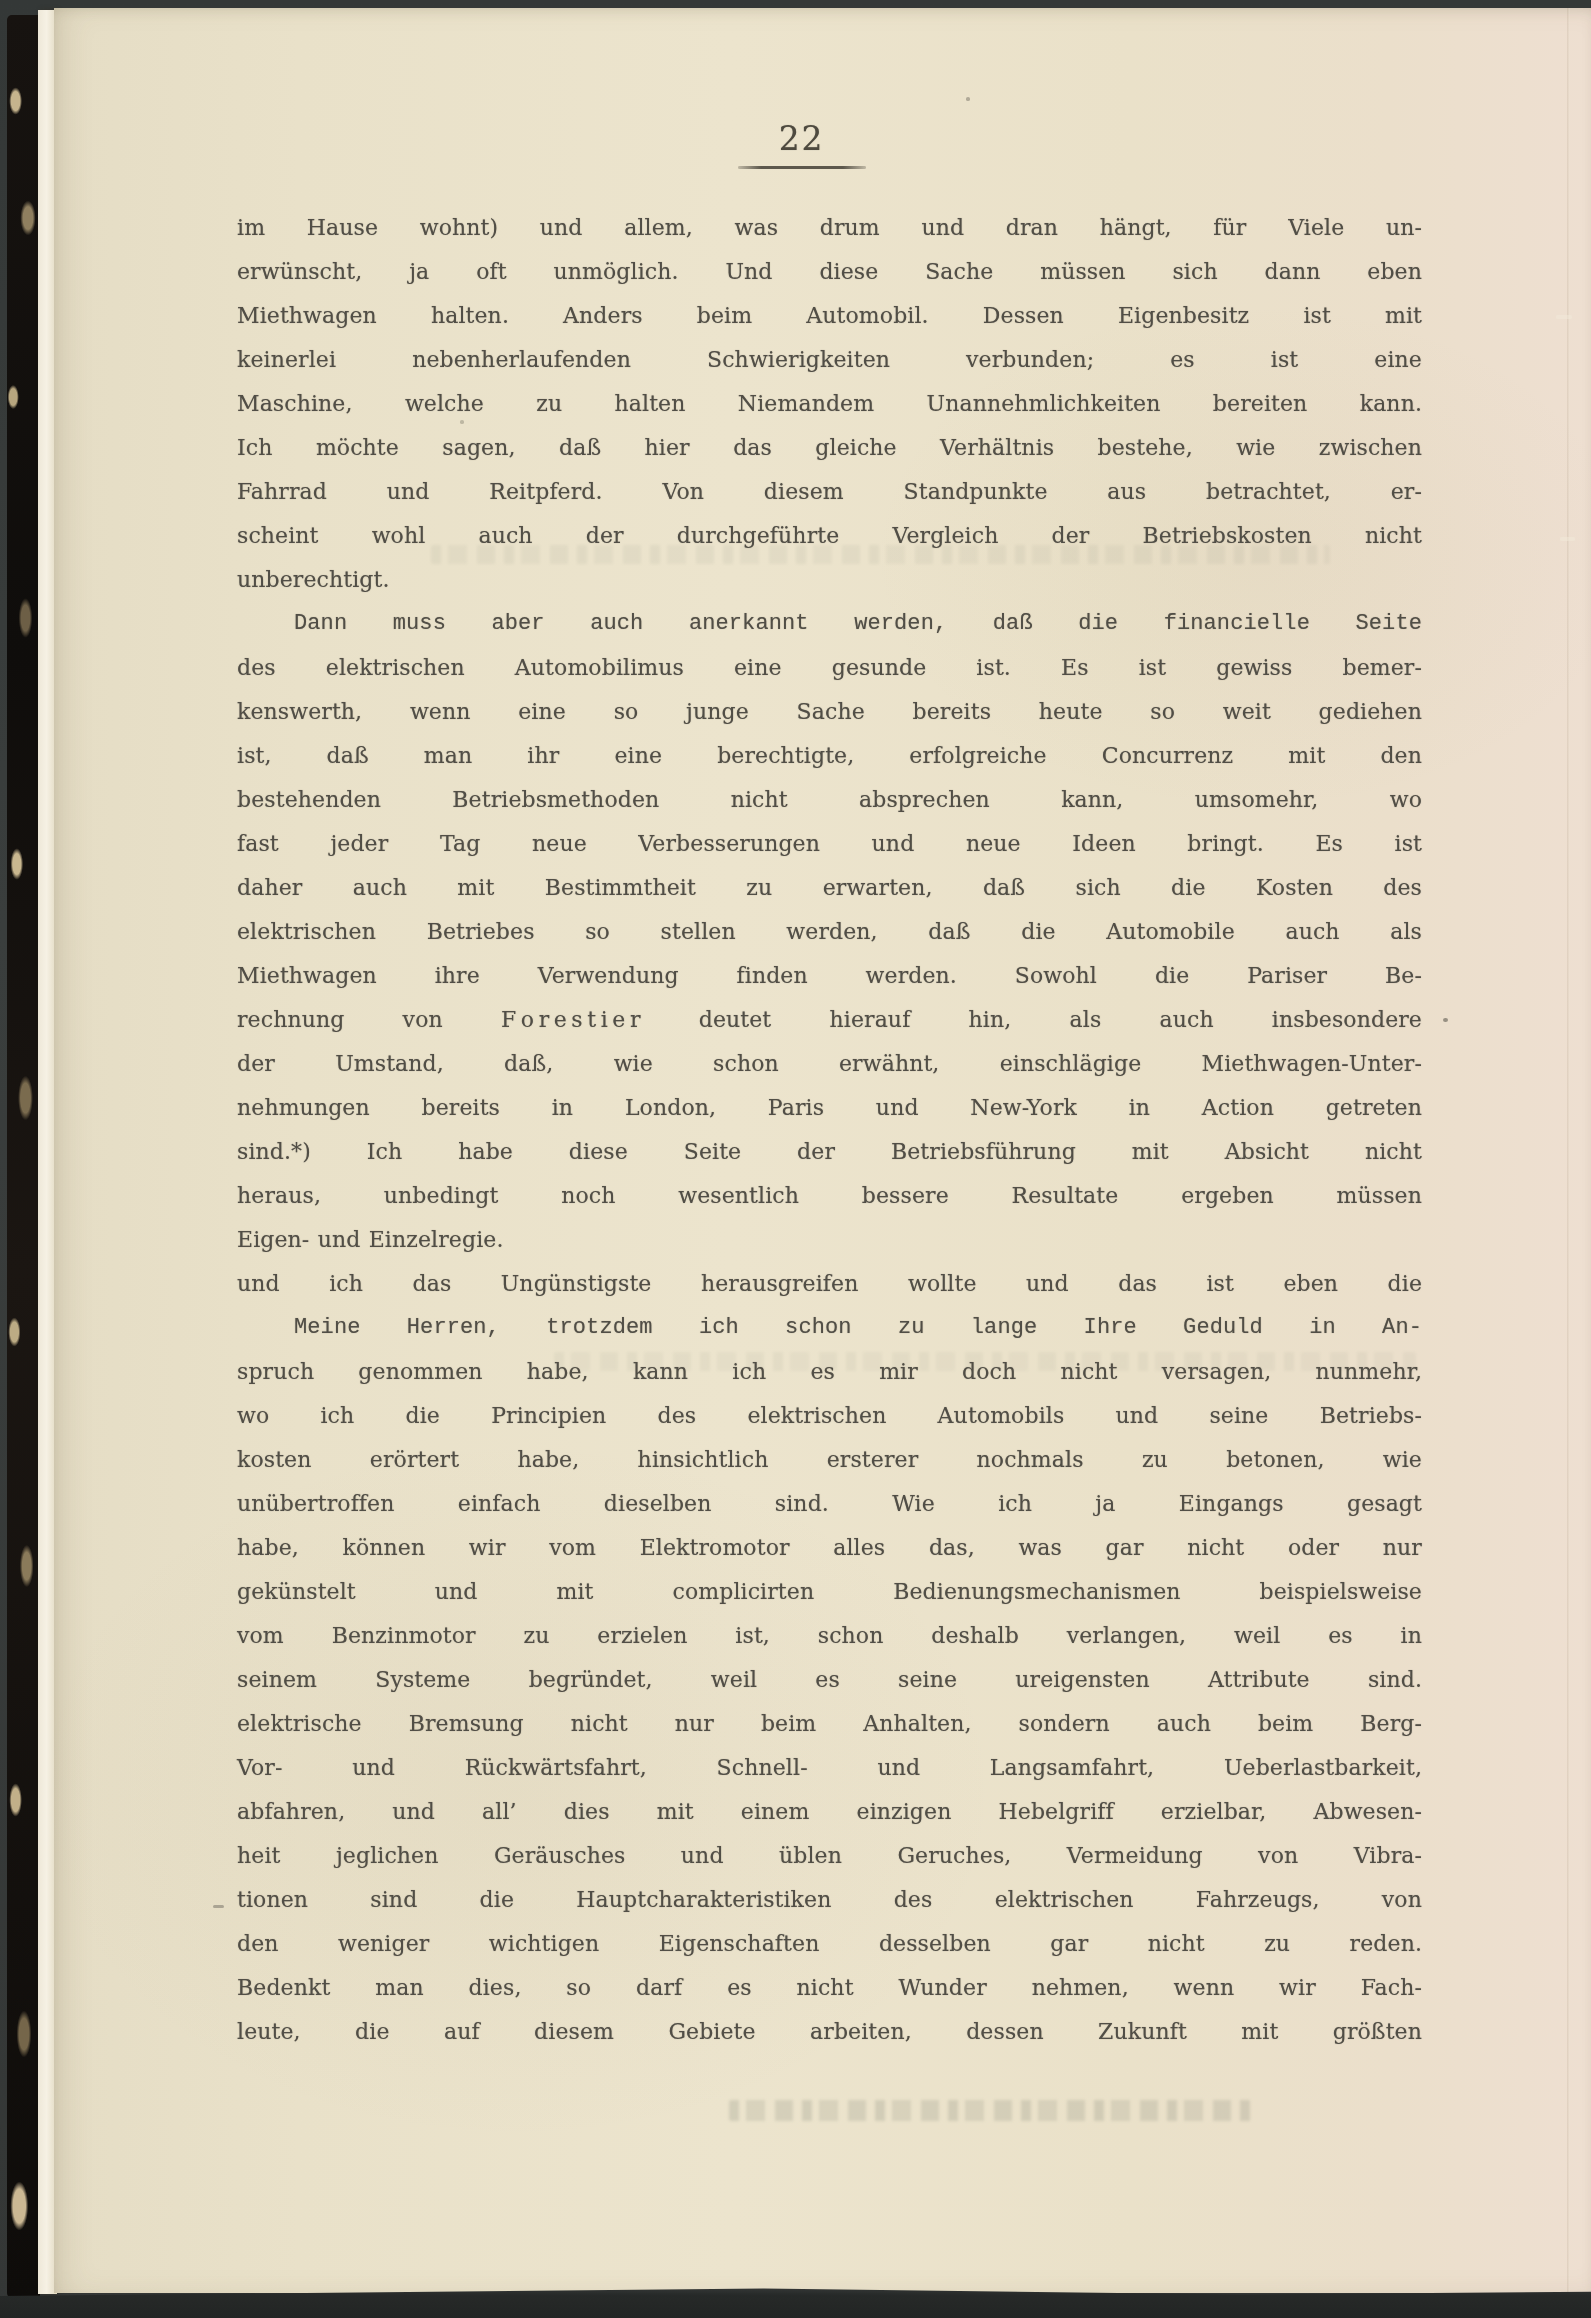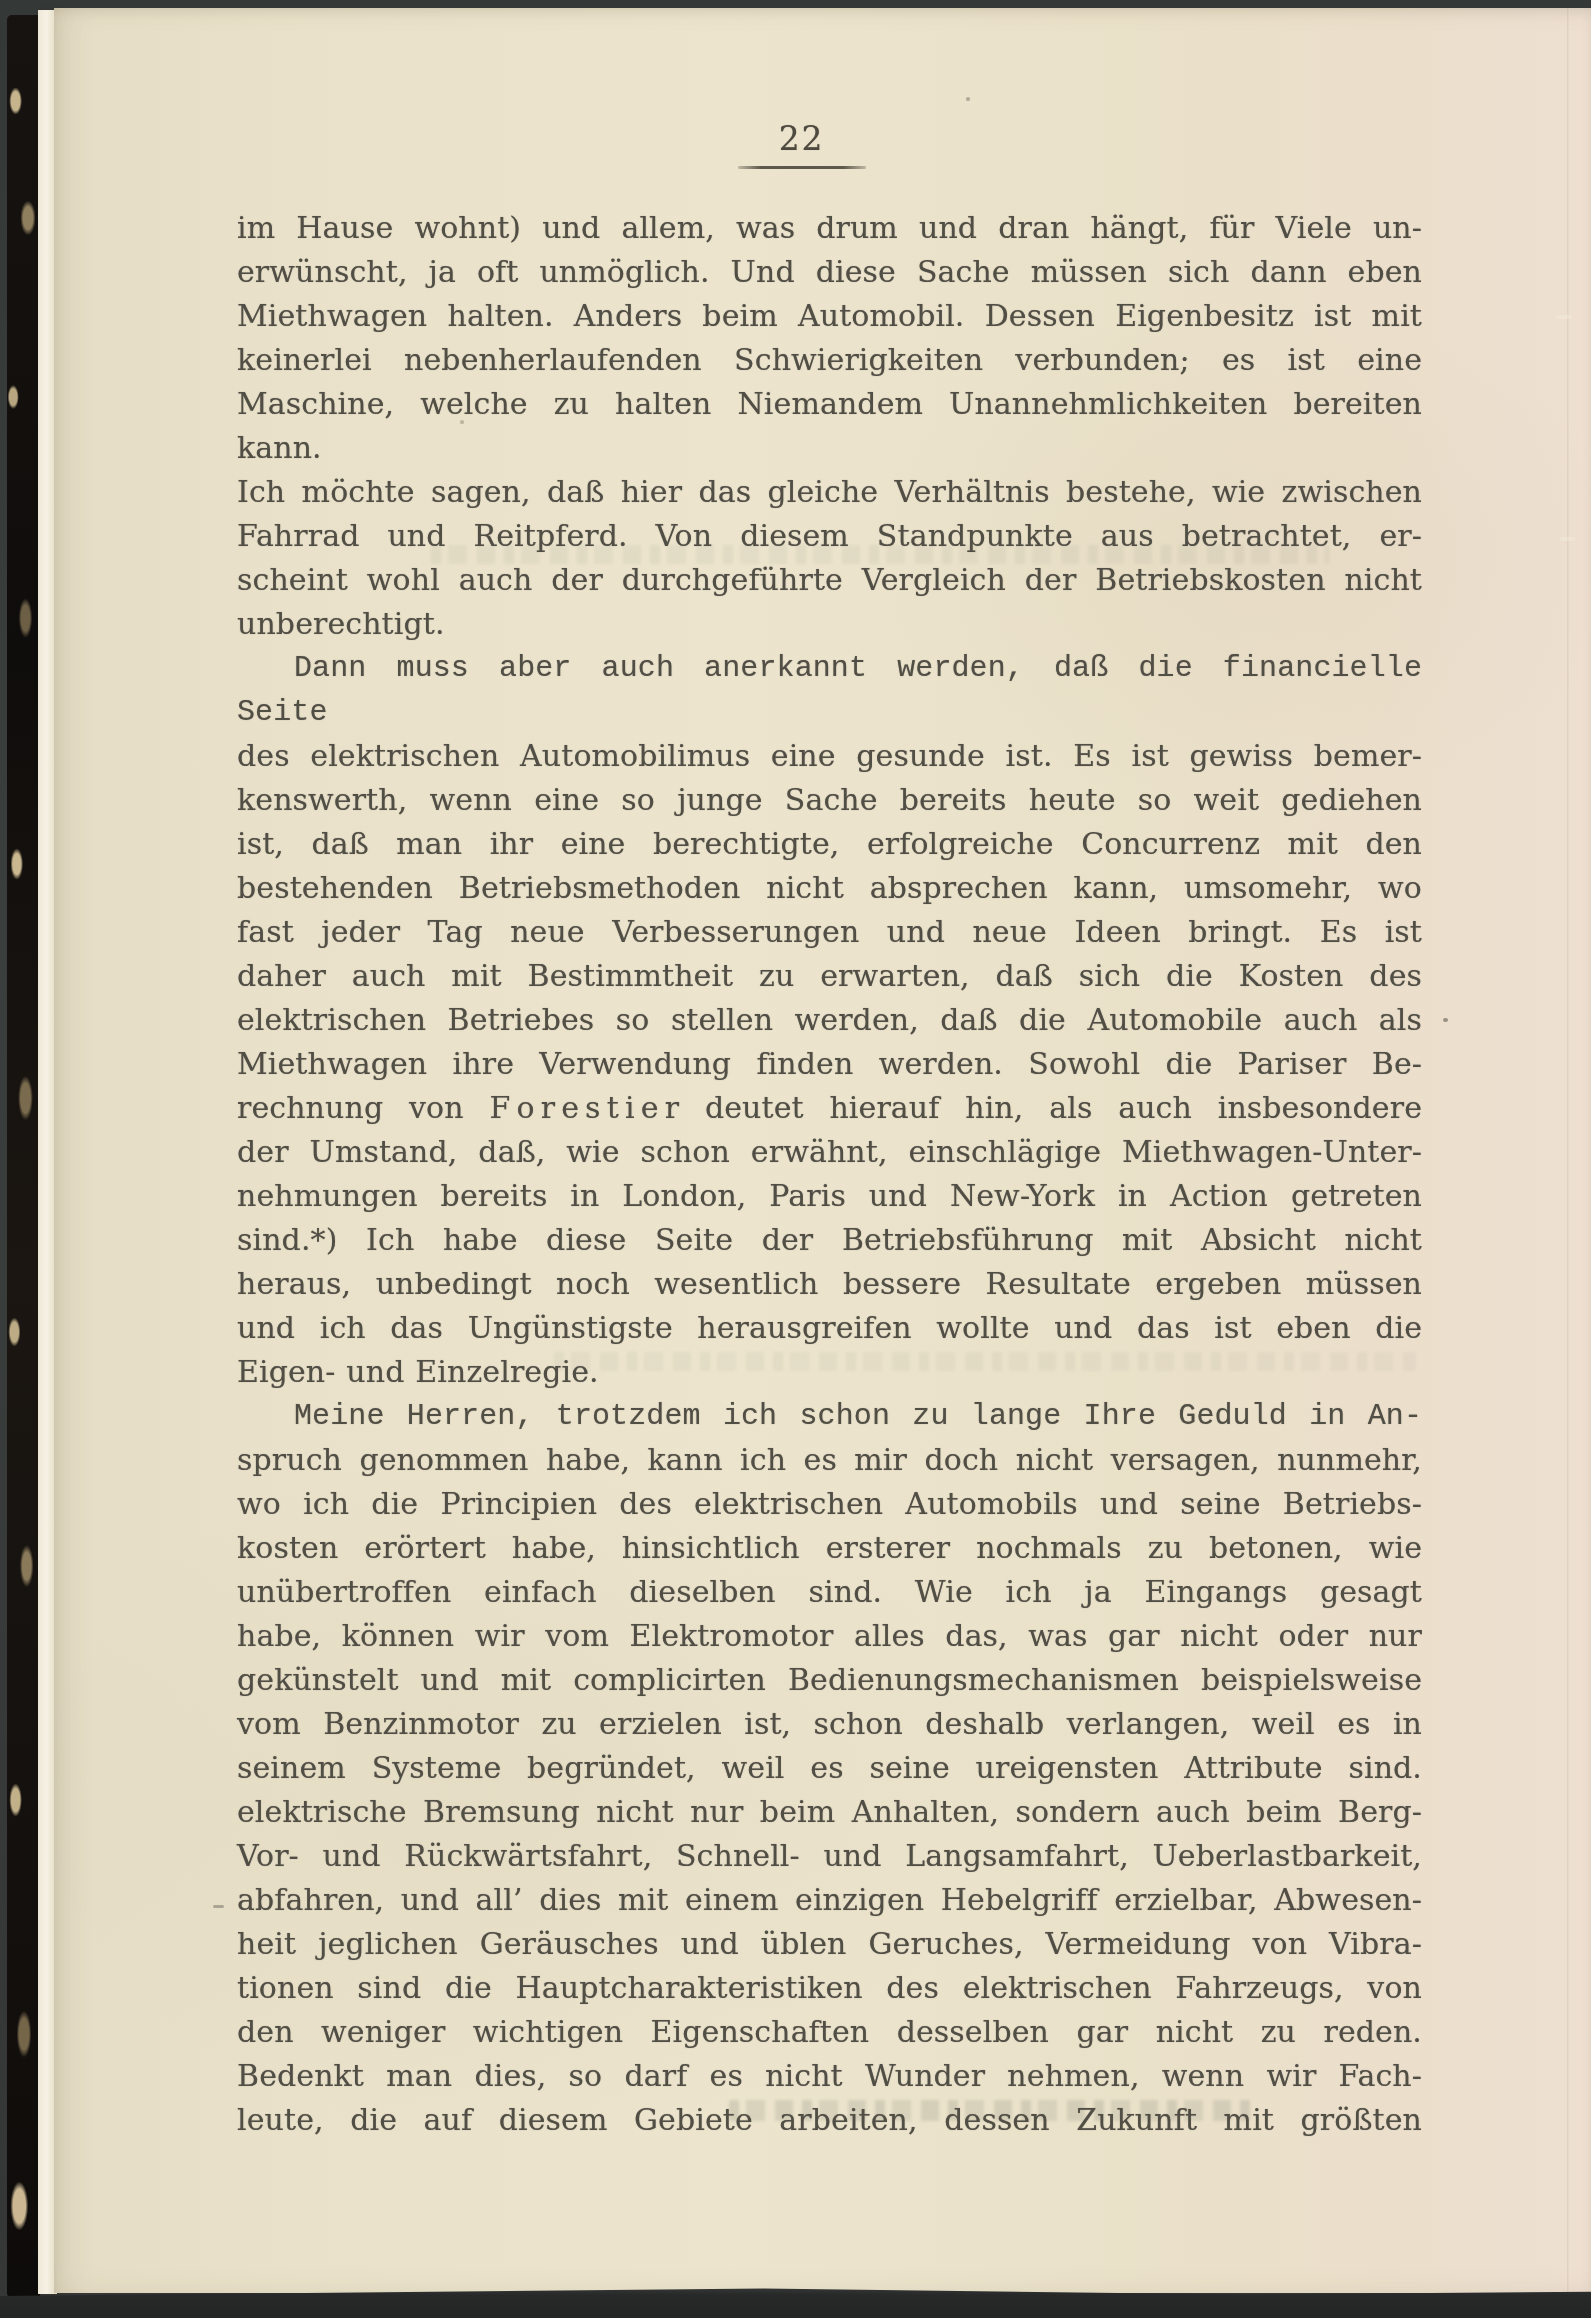--- a/index.html
+++ b/index.html
@@ -71,21 +71,21 @@
   .folio-rule{
     width:128px;height:2.5px;margin:11px auto 0;
     background:linear-gradient(90deg,rgba(110,104,90,.35),#5d584c 18%,#5d584c 82%,rgba(110,104,90,.35));
     border-radius:1.2px;
   }
   
   .text-block{
     position:absolute;left:183px;top:198px;width:1185px;z-index:7;
   }
   .line{
-    font-size:30px;line-height:44px;color:#514e46;
+    font-size:22px;line-height:44px;color:#514e46;
     letter-spacing:0.1px;word-spacing:1.2px;white-space:normal;
     text-align:justify;text-align-last:justify;
     text-shadow:0 0 1px rgba(82,78,68,.5);
   }
   .line.indent{text-indent:57px;font-family:Liberation Mono, monospace;}
   .line.flush{text-align-last:left;}
   
   .ghost{
     position:absolute;z-index:6;filter:blur(1.8px);border-radius:2.5px;
     background:repeating-linear-gradient(90deg,
@@ -137,22 +137,22 @@
         <div class="line">bestehenden Betriebsmethoden nicht absprechen kann, umsomehr, wo</div>
         <div class="line">fast jeder Tag neue Verbesserungen und neue Ideen bringt. Es ist</div>
         <div class="line">daher auch mit Bestimmtheit zu erwarten, daß sich die Kosten des</div>
         <div class="line">elektrischen Betriebes so stellen werden, daß die Automobile auch als</div>
         <div class="line">Miethwagen ihre Verwendung finden werden. Sowohl die Pariser Be-</div>
         <div class="line">rechnung von F o r e s t i e r deutet hierauf hin, als auch insbesondere</div>
         <div class="line">der Umstand, daß, wie schon erwähnt, einschlägige Miethwagen-Unter-</div>
         <div class="line">nehmungen bereits in London, Paris und New-York in Action getreten</div>
         <div class="line">sind.*) Ich habe diese Seite der Betriebsführung mit Absicht nicht</div>
         <div class="line">heraus, unbedingt noch wesentlich bessere Resultate ergeben müssen</div>
+        <div class="line flush">Eigen- und Einzelregie.</div>
         <div class="line">und ich das Ungünstigste herausgreifen wollte und das ist eben die</div>
-        <div class="line flush">Eigen- und Einzelregie.</div>
         <div class="line indent">Meine Herren, trotzdem ich schon zu lange Ihre Geduld in An-</div>
         <div class="line">spruch genommen habe, kann ich es mir doch nicht versagen, nunmehr,</div>
         <div class="line">wo ich die Principien des elektrischen Automobils und seine Betriebs-</div>
         <div class="line">kosten erörtert habe, hinsichtlich ersterer nochmals zu betonen, wie</div>
         <div class="line">unübertroffen einfach dieselben sind. Wie ich ja Eingangs gesagt</div>
         <div class="line">habe, können wir vom Elektromotor alles das, was gar nicht oder nur</div>
         <div class="line">gekünstelt und mit complicirten Bedienungsmechanismen beispielsweise</div>
         <div class="line">vom Benzinmotor zu erzielen ist, schon deshalb verlangen, weil es in</div>
         <div class="line">seinem Systeme begründet, weil es seine ureigensten Attribute sind.</div>
         <div class="line">elektrische Bremsung nicht nur beim Anhalten, sondern auch beim Berg-</div>

